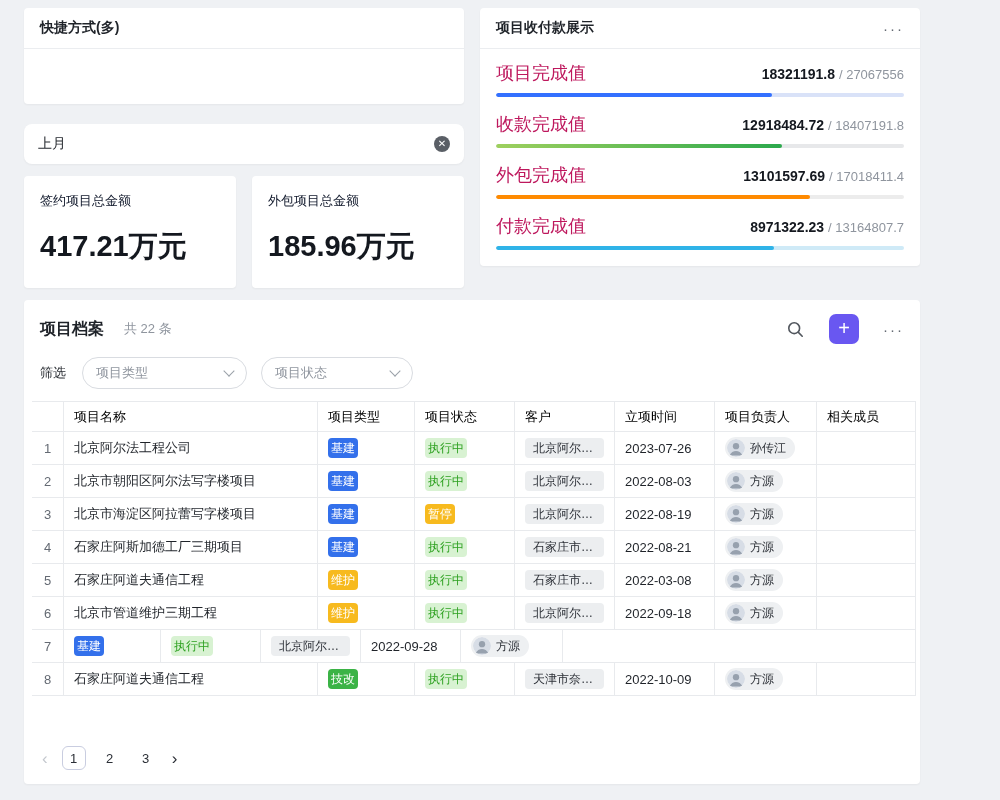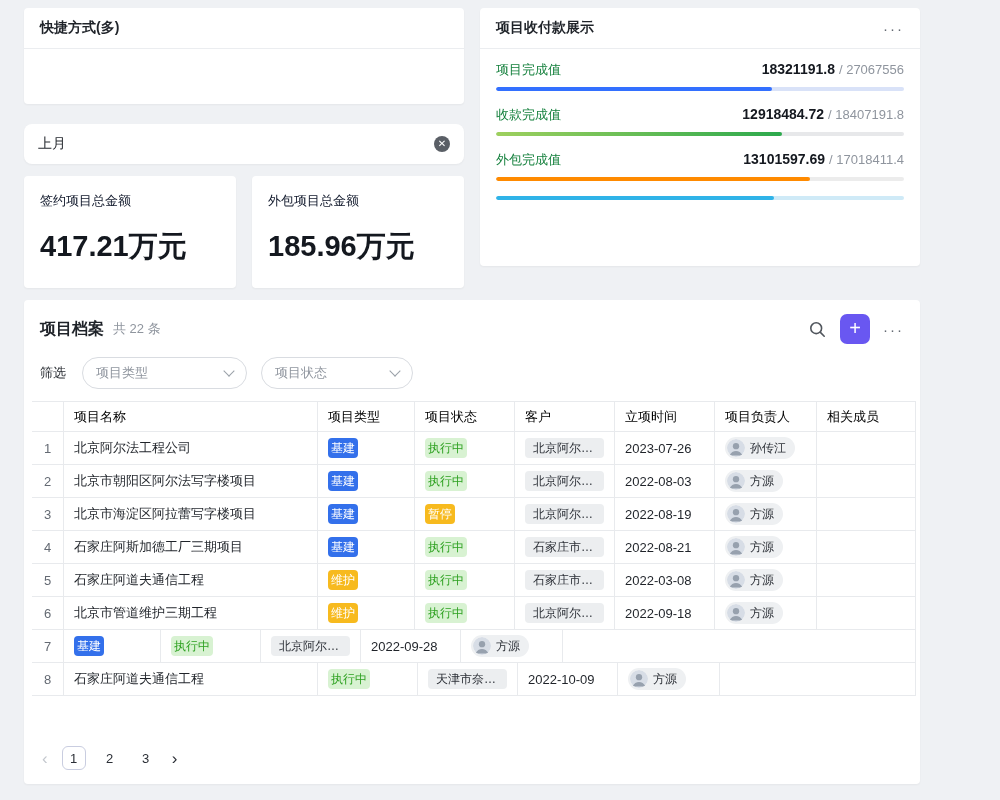--- a/index.html
+++ b/index.html
@@ -27,29 +27,29 @@
   #stat-0{left:24px;top:176px}
   #stat-1{left:252px;top:176px}
   .stat-title{font-size:13px;color:#0f172a}
   .stat-value{font-size:29px;font-weight:700;margin-top:17px;color:#14181f}
 
   
   #payment-card{left:480px;top:8px;width:440px;height:258px}
   #payment-rows{padding:12px 16px 0}
   .pr{margin-bottom:15px}
   .pr-top{display:flex;align-items:baseline;margin-bottom:8px}
-  .pr-label{flex:1;font-size:13px;color:#15803d}
+  .pr-label{flex:1;font-size:18px;color:#be185d}
   .pr-val{font-weight:700;font-size:14px;color:#14181f}
   .pr-total{color:#8f959e;font-size:13px;margin-left:4px}
   .pr-track{height:4px;border-radius:2px;overflow:hidden}
   .pr-fill{height:100%;border-radius:2px}
 
   
   #main-card{left:24px;top:300px;width:896px;height:484px;display:flex;flex-direction:column;box-sizing:border-box}
-  .mc-head{display:flex;align-items:center;gap:9px;padding:14px 16px 11px}
+  .mc-head{display:flex;align-items:center;gap:20px;padding:14px 16px 11px}
   .mc-title{font-size:16px;font-weight:700}
   .mc-count{font-size:13px;color:#8f959e}
   .mc-spacer{flex:1}
   .icon-btn{width:28px;height:28px;display:flex;align-items:center;justify-content:center;cursor:pointer}
   .add-btn{width:30px;height:30px;border-radius:7px;color:#fff;display:flex;align-items:center;justify-content:center;cursor:pointer}
   .add-btn::before{content:"+";font-size:20px;line-height:1;margin-top:-2px}
   .mc-filters{display:flex;align-items:center;gap:14px;padding:2px 16px 12px}
   .filter-label{font-size:13px;color:#1f2329;margin-right:2px}
   .select{height:32px;border:1px solid #d9dce1;border-radius:16px;display:flex;align-items:center;padding:0 13px;box-sizing:border-box;gap:8px;color:#8f959e;font-size:13px;cursor:pointer;background:#fff}
   .select .ph{flex:1;white-space:nowrap;overflow:hidden}
@@ -130,20 +130,25 @@
         <div class="pr-top">
           <span class="pr-label">外包完成值</span>
           <span class="pr-val">13101597.69</span>
           <span class="pr-total">/ 17018411.4</span>
         </div>
         <div class="pr-track" style="background: rgb(236, 236, 236);">
           <div class="pr-fill" style="width: 77%; background: rgb(255, 138, 0);"></div>
         </div>
       </div>
       <div class="pr">
+        <div class="pr-top">
+          <span class="pr-label">付款完成值</span>
+          <span class="pr-val">8971322.23</span>
+          <span class="pr-total">/ 13164807.7</span>
+        </div>
         <div class="pr-track" style="background: rgb(207, 234, 247);">
           <div class="pr-fill" style="width: 68.2%; background: rgb(47, 179, 232);"></div>
         </div>
       </div>
     </div>
 </div>
 
 <div class="card" id="main-card">
   <div class="mc-head">
     <span class="mc-title">项目档案</span>
@@ -355,20 +360,23 @@
                 <path d="M3.5 22c1.6-4.4 5.2-6 8.5-6s6.9 1.6 8.5 6z" fill="#97a1ae"></path>
               </svg>
               <span>方源</span>
             </span>
           </div>
           <div class="tc c7"></div>
         </div>
         <div class="trow">
           <div class="tc c0">8</div>
           <div class="tc c1">石家庄阿道夫通信工程</div>
+          <div class="tc c2">
+            <span class="badge" style="background: rgb(59, 179, 70); color: rgb(255, 255, 255);">技改</span>
+          </div>
           <div class="tc c3">
             <span class="badge" style="background: rgb(216, 242, 210); color: rgb(46, 161, 33);">执行中</span>
           </div>
           <div class="tc c4">
             <span class="gtag">天津市奈文...</span>
           </div>
           <div class="tc c5">2022-10-09</div>
           <div class="tc c6">
             <span class="person">
               <svg class="avatar" viewBox="0 0 24 24" width="18" height="18">

